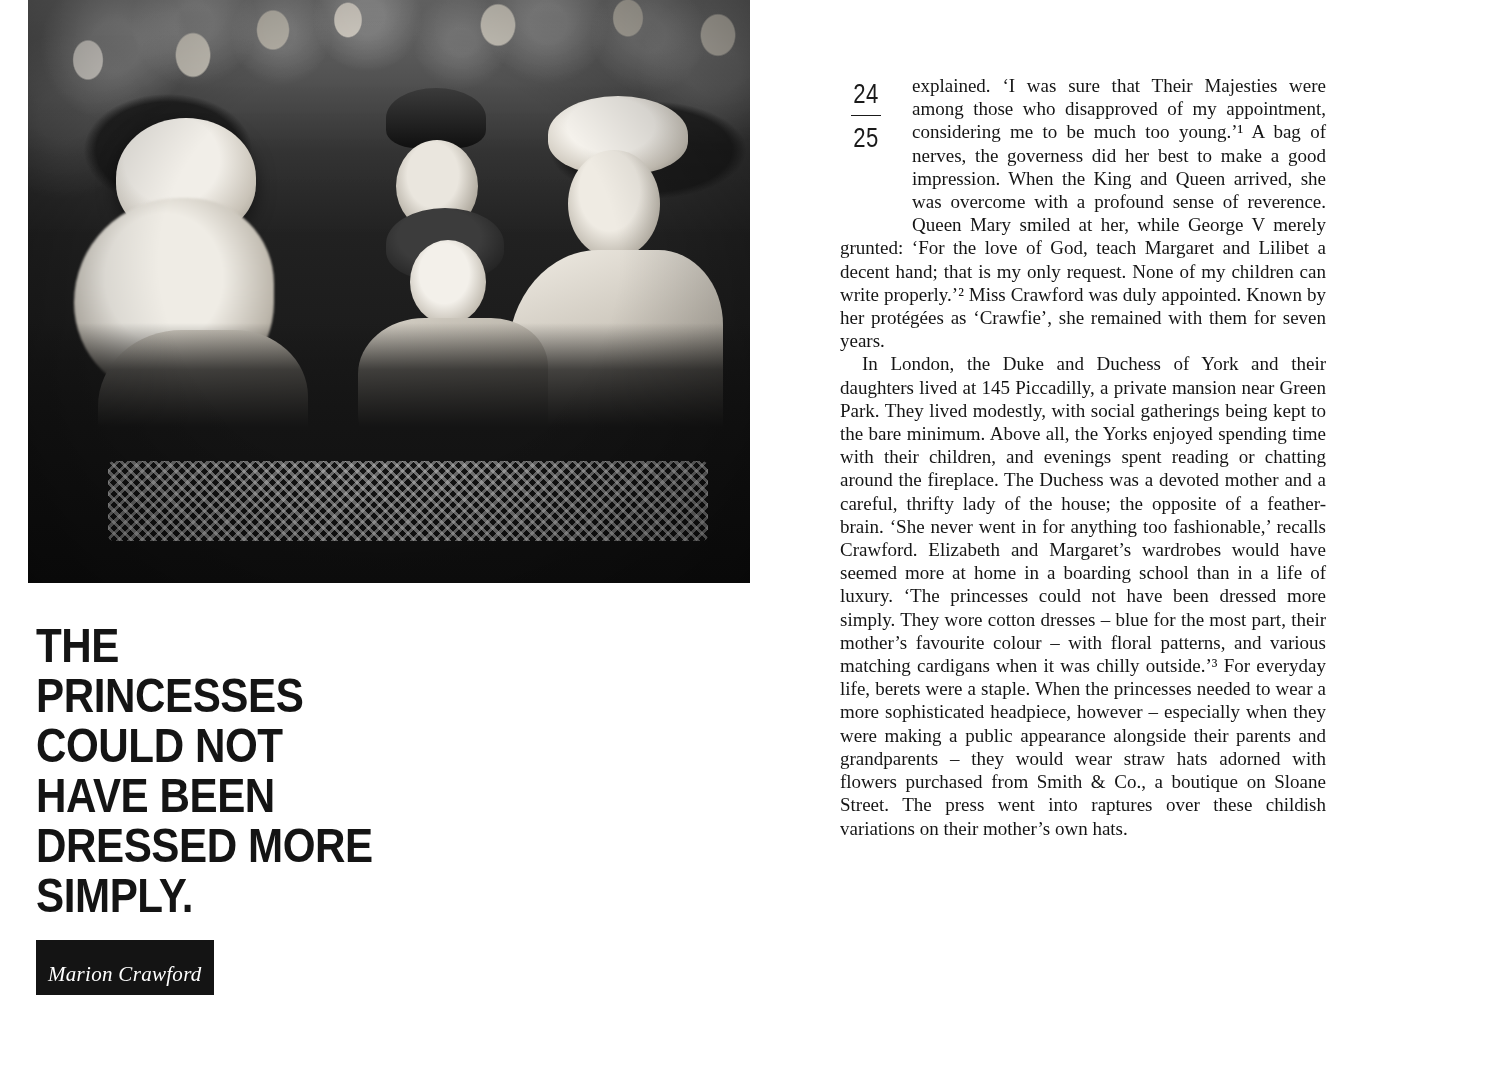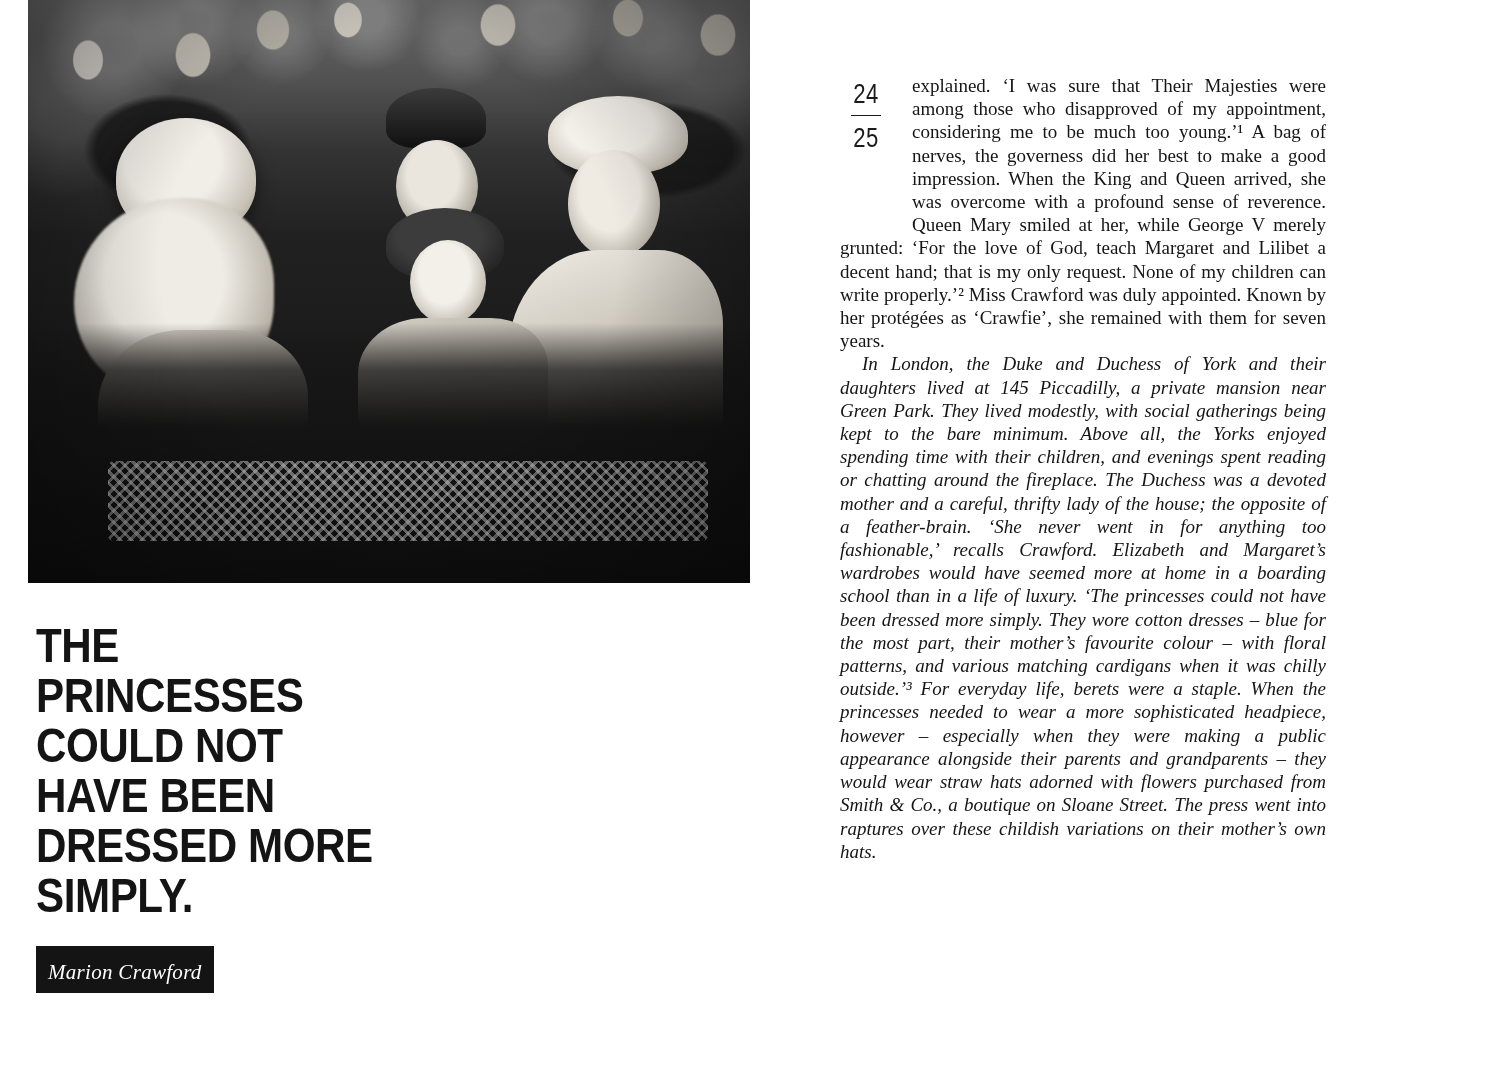--- a/index.html
+++ b/index.html
@@ -170,28 +170,28 @@
     line-height: 50px;
     letter-spacing: -0.5px;
     text-transform: uppercase;
     color: #141414;
     transform: scaleX(0.86);
     transform-origin: left top;
     margin: 0;
   }
   .attribution {
     display: inline-block;
-    margin-top: 26px;
+    margin-top: 20px;
     background: #141414;
     color: #ffffff;
     font-family: "Liberation Serif", serif;
     font-style: italic;
     font-size: 21px;
     line-height: 1;
-    padding: 16px 12px 10px 12px;
+    padding: 24px 12px 10px 12px;
     letter-spacing: .3px;
   }
 
   
   .right-page {
     position: absolute;
     left: 750px;
     top: 0;
     width: 750px;
     height: 800px;
@@ -230,21 +230,20 @@
     text-align: justify;
     text-justify: inter-word;
     hyphens: auto;
     color: #151515;
   }
   .body-col p {
     margin: 0;
   }
   .body-col p.indent {
     text-indent: 22px;
-    font-style: italic;
   }
   .shape-float {
     float: left;
     width: 72px;
     height: 140px;
   }
 
   .footer {
     position: absolute;
     left: 90px;

